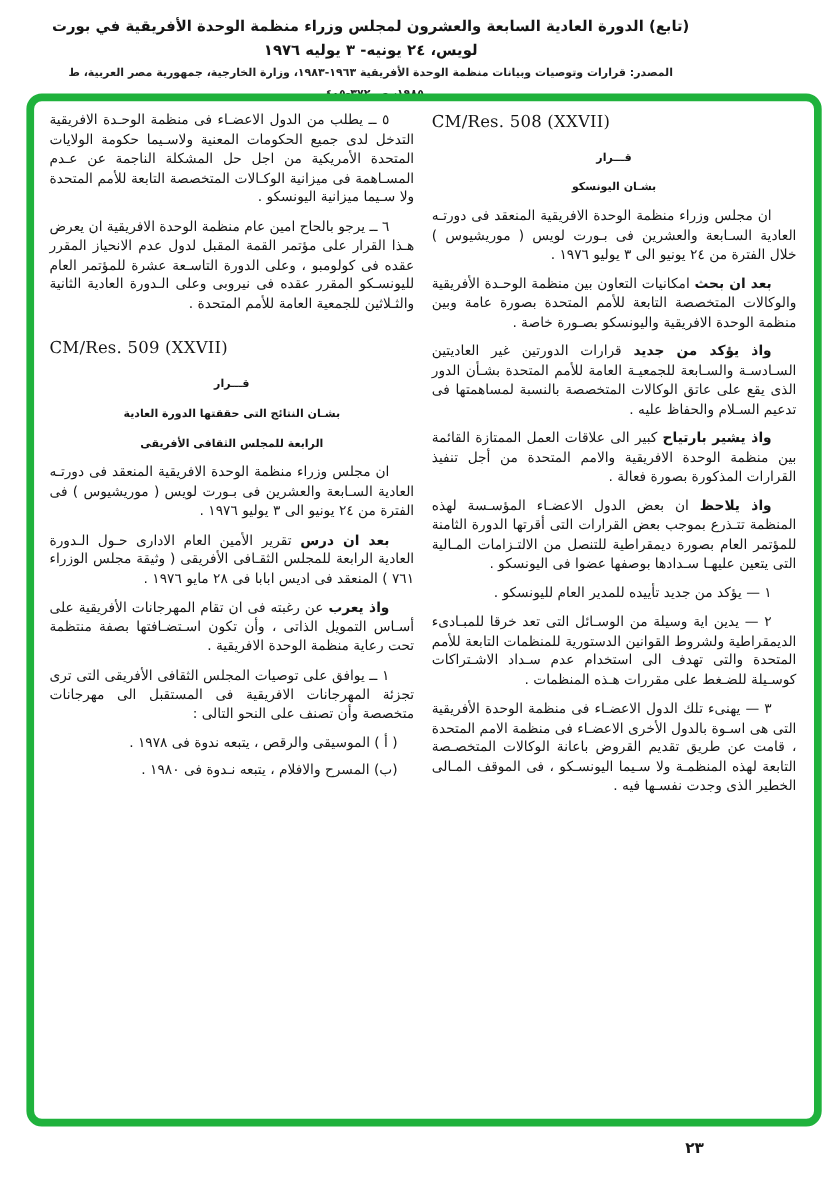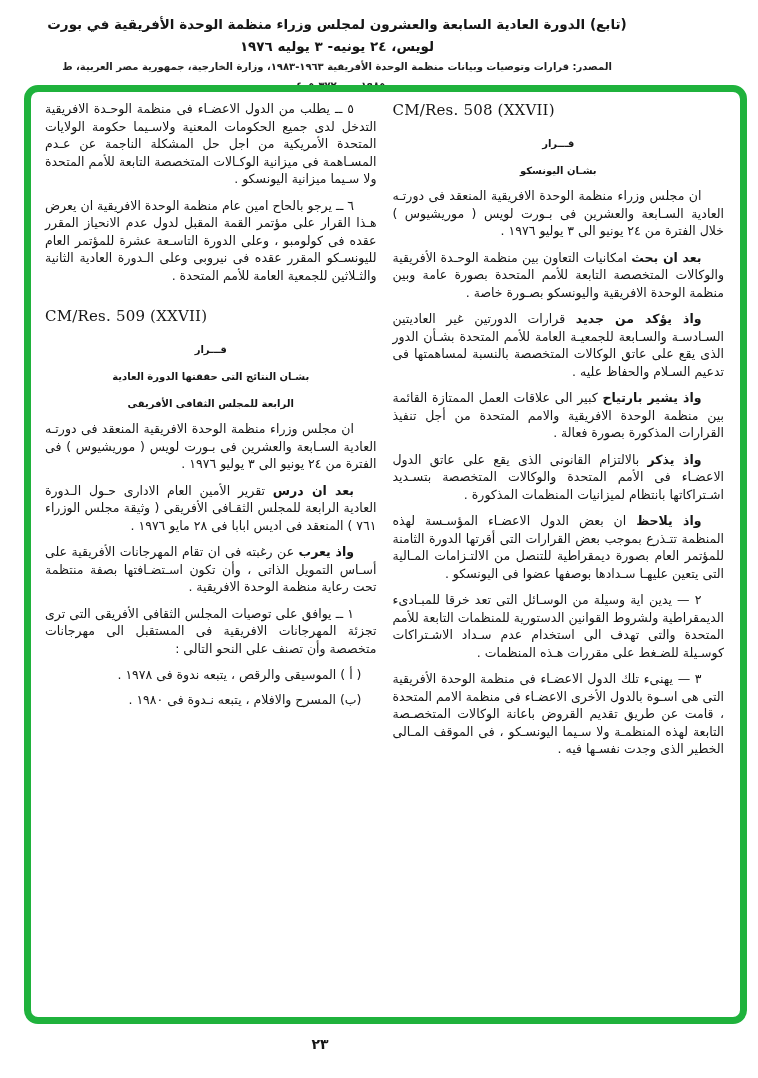--- a/index.html
+++ b/index.html
@@ -49,43 +49,43 @@
     text-align:center;font-weight:bold;font-size:10px;
     margin:13px 0 6px 0;text-indent:0;
   }
   .block.para{text-indent:1.8em;margin:9px 0;}
   .block.para.noindent{text-indent:0;}
   .block.para b{font-weight:bold;}
   .block.item_line{text-indent:1.2em;margin:7px 0;text-align:right;}
   
   .page-footer{
     position:absolute;left:0;top:1036px;width:640px;
-    text-align:center;font-weight:bold;font-size:14px;direction:rtl;
+    font-weight:bold;font-size:14px;direction:rtl;
   }
 </style>
 </head>
 <body style="color: rgb(22, 22, 22);">
 
 <div class="page-header">
   <div class="title-line">(تابع) الدورة العادية السابعة والعشرون لمجلس وزراء منظمة الوحدة الأفريقية في بورت لويس، ٢٤ يونيه- ٣ يوليه ١٩٧٦</div>
   <div class="source-line">المصدر: قرارات وتوصيات وبيانات منظمة الوحدة الأفريقية ١٩٦٣-١٩٨٣، وزارة الخارجية، جمهورية مصر العربية، ط ١٩٨٥، ص ٣٧٢-٤٠٥ .</div>
 </div>
 
 <div class="frame" style="border-color: rgb(31, 178, 60);">
   <div class="columns">
     <div class="col" id="col-right">
         <div class="block doc_ref"><span>CM/Res. 508 (XXVII)</span></div>
         <div class="block title"><span>قـــرار</span></div>
         <div class="block title"><span>بشـان اليونسكو</span></div>
         <div class="block para"><span>ان مجلس وزراء منظمة الوحدة الافريقية المنعقد فى دورتـه العادية السـابعة والعشرين فى بـورت لويس ( موريشيوس ) خلال الفترة من ٢٤ يونيو الى ٣ يوليو ١٩٧٦ .</span></div>
         <div class="block para"><b>بعد ان بحث</b><span> امكانيات التعاون بين منظمة الوحـدة الأفريقية والوكالات المتخصصة التابعة للأمم المتحدة بصورة عامة وبين منظمة الوحدة الافريقية واليونسكو بصـورة خاصة .</span></div>
         <div class="block para"><b>واذ يؤكد من جديد</b><span> قرارات الدورتين غير العاديتين السـادسـة والسـابعة للجمعيـة العامة للأمم المتحدة بشـأن الدور الذى يقع على عاتق الوكالات المتخصصة بالنسبة لمساهمتها فى تدعيم السـلام والحفاظ عليه .</span></div>
         <div class="block para"><b>واذ يشير بارتياح</b><span> كبير الى علاقات العمل الممتازة القائمة بين منظمة الوحدة الافريقية والامم المتحدة من أجل تنفيذ القرارات المذكورة بصورة فعالة .</span></div>
-        <div class="block para"><b>واذ يذكر</b><span> بالالتزام القانونى الذى يقع على عاتق الدول الاعضـاء فى الأمم المتحدة والوكالات المتخصصة بتسـديد اشـتراكاتها بانتظام لميزانيات المنظمات المذكورة .</span></div>
         <div class="block para"><b>واذ يلاحظ</b><span> ان بعض الدول الاعضـاء المؤسـسة لهذه المنظمة تتـذرع بموجب بعض القرارات التى أقرتها الدورة الثامنة للمؤتمر العام بصورة ديمقراطية للتنصل من الالتـزامات المـالية التى يتعين عليهـا سـدادها بوصفها عضوا فى اليونسكو .</span></div>
+        <div class="block para"><span>١ — يؤكد من جديد تأييده للمدير العام لليونسكو .</span></div>
         <div class="block para"><span>٢ — يدين اية وسيلة من الوسـائل التى تعد خرقا للمبـادىء الديمقراطية ولشروط القوانين الدستورية للمنظمات التابعة للأمم المتحدة والتى تهدف الى استخدام عدم سـداد الاشـتراكات كوسـيلة للضـغط على مقررات هـذه المنظمات .</span></div>
         <div class="block para"><span>٣ — يهنىء تلك الدول الاعضـاء فى منظمة الوحدة الأفريقية التى هى اسـوة بالدول الأخرى الاعضـاء فى منظمة الامم المتحدة ، قامت عن طريق تقديم القروض باعانة الوكالات المتخصـصة التابعة لهذه المنظمـة ولا سـيما اليونسـكو ، فى الموقف المـالى الخطير الذى وجدت نفسـها فيه .</span></div>
       </div>
     <div class="col" id="col-left">
         <div class="block para"><span>٥ ــ يطلب من الدول الاعضـاء فى منظمة الوحـدة الافريقية التدخل لدى جميع الحكومات المعنية ولاسـيما حكومة الولايات المتحدة الأمريكية من اجل حل المشكلة الناجمة عن عـدم المسـاهمة فى ميزانية الوكـالات المتخصصة التابعة للأمم المتحدة ولا سـيما ميزانية اليونسكو .</span></div>
         <div class="block para"><span>٦ ــ يرجو بالحاح امين عام منظمة الوحدة الافريقية ان يعرض هـذا القرار على مؤتمر القمة المقبل لدول عدم الانحياز المقرر عقده فى كولومبو ، وعلى الدورة التاسـعة عشرة للمؤتمر العام لليونسـكو المقرر عقده فى نيروبى وعلى الـدورة العادية الثانية والثـلاثين للجمعية العامة للأمم المتحدة .</span></div>
         <div class="block doc_ref"><span>CM/Res. 509 (XXVII)</span></div>
         <div class="block title"><span>قـــرار</span></div>
         <div class="block title"><span>بشـان النتائج التى حققتها الدورة العادية</span></div>
         <div class="block title"><span>الرابعة للمجلس الثقافى الأفريقى</span></div>

